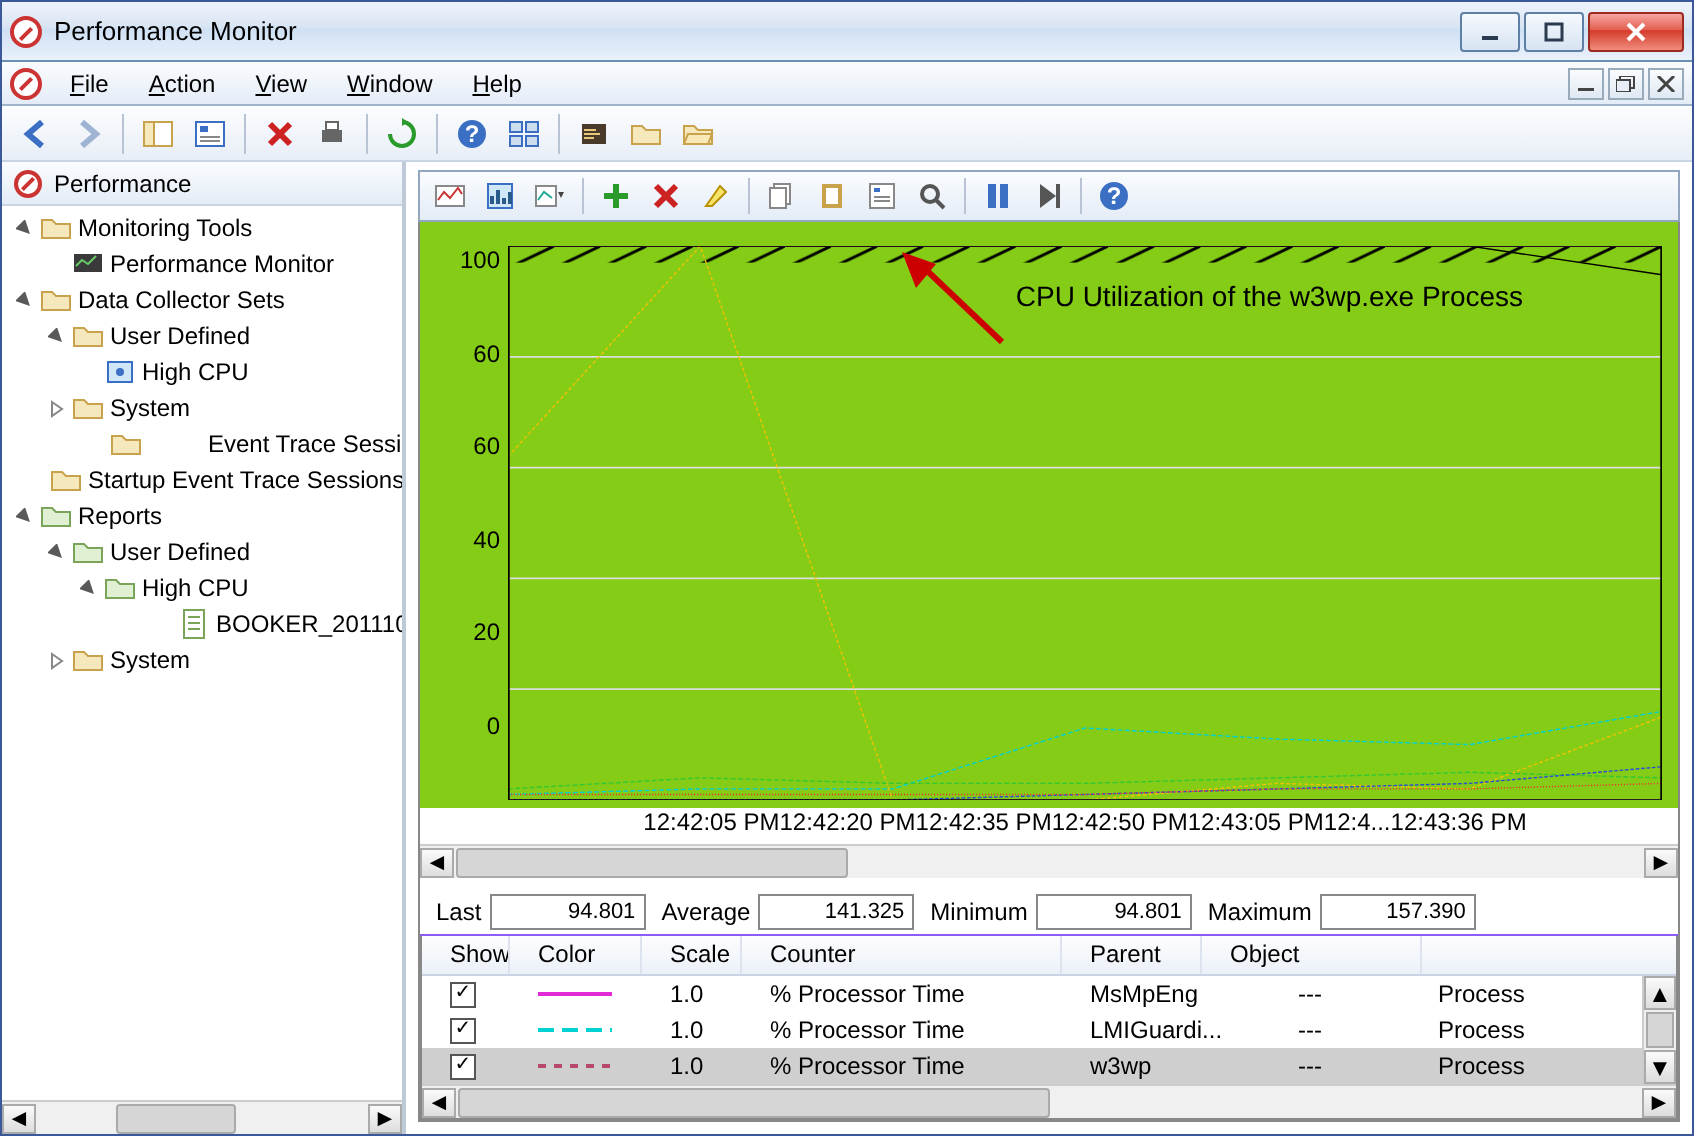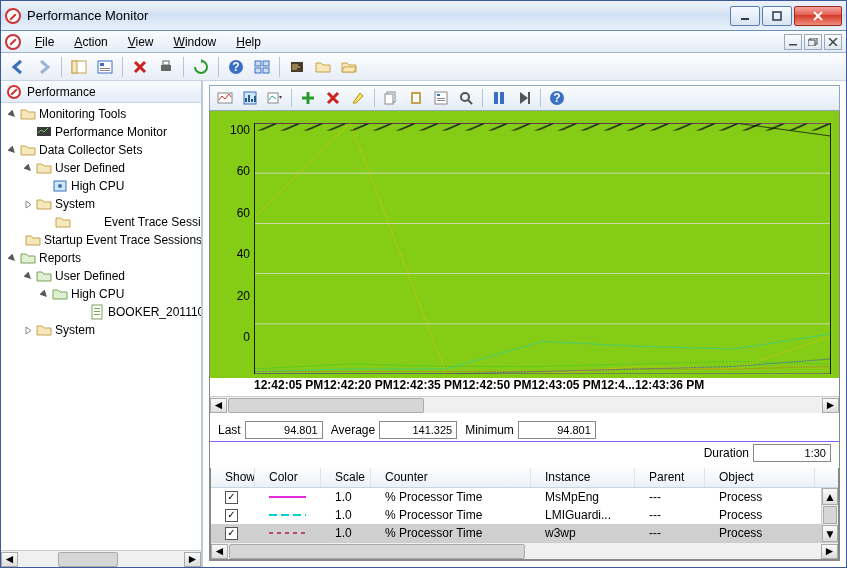--- a/index.html
+++ b/index.html
@@ -43,21 +43,21 @@
 .main-toolbar { height: 26px; border:1px solid #92a6c0; background:linear-gradient(#fafcfe,#e4ecf7); display:flex; align-items:center; padding:0 4px; gap:3px; }
 .mtbtn { width:22px; height:20px; border:1px solid transparent; display:flex; align-items:center; justify-content:center; }
 .mtbtn svg { width:16px; height:16px; }
 .mtsep { width:1px; height:18px; background:#b8c4d3; margin: 0 2px;}
 .chart-wrap { border:1px solid #888; border-top: none; flex:1; display:flex; flex-direction:column; min-height:0; }
 .chart { flex:1; position:relative; background:#84cc16; display:flex; min-height:0; }
 .ylabels { width: 44px; display:flex; flex-direction:column; justify-content:space-between; padding: 12px 4px 34px 0; text-align:right; font-size:11px;}
 .plot { flex:1; position:relative; margin: 12px 8px 4px 0;}
 .plot canvas, .plot svg.ps { position:absolute; inset:0; width:100%; height:100%; }
 .annotation { position:absolute; display:flex; align-items:flex-start;}
-.xlabels { display:flex; justify-content:flex-start; padding: 0 8px 4px 44px; font-size:11px;font-weight:bold;}
+.xlabels { display:flex; justify-content:center; padding: 0 8px 4px 44px; font-size:11px;}
 .hscroll { height:17px; background:#f0f0f0; border-top:1px solid #ccc; display:flex; align-items:center; margin: 0 0 2px 0;}
 .hscroll .arr, .hscroll .track, .hscroll .thumb { height:15px; }
 .hscroll .arr { width:17px; border:1px solid #aaa; background:linear-gradient(#fafafa,#ddd); display:flex;align-items:center;justify-content:center;}
 .hscroll .track { flex:1; position:relative; margin:0 1px;}
 .hscroll .thumb { position:absolute; left:0; width:33%; background:#d6d6d6; border:1px solid #aaa; border-radius:2px;}
 .stats { display:flex; gap: 8px; align-items:center; padding: 6px 8px 2px; border-bottom:1px solid #8b5cf6; }
 .stats .pair { display:flex; align-items:center; gap:4px; }
 .stats .pair input { width:78px; height:18px; border:1px solid #888; padding: 0 4px; text-align:right; font-size:11px; background:#fff; }
 .stats-row2 {display:flex; justify-content:flex-end; padding: 2px 8px 6px; align-items:center; gap:4px;}
 .stats-row2 input{width:78px; height:18px; border:1px solid #888; padding: 0 4px; text-align:right; font-size:11px;}
@@ -496,20 +496,27 @@
                 <path d="M0 0 L16.666666666666664 0 L33.33333333333333 0 L50 0 L66.66666666666666 0 L83.33333333333334 0 L100 0 " fill="none" stroke="#b64a6b" stroke-width="0.7" stroke-dasharray="1.2,1.2" vector-effect="non-scaling-stroke"></path>
                 <path d="M0 0 L16.666666666666664 0 L33.33333333333333 0 L50 0 L66.66666666666666 0 L83.33333333333334 0 L100 5.200000000000003 " fill="none" stroke="#000000" stroke-width="0.7" vector-effect="non-scaling-stroke"></path>
                 <path d="M0 0 L16.666666666666664 0 L33.33333333333333 0 L50 0 L66.66666666666666 0 L83.33333333333334 0 L100 0 " fill="none" stroke="#e22ad8" stroke-width="0.7" vector-effect="non-scaling-stroke"></path>
                 <path d="M0 38 L16.666666666666664 0 L33.33333333333333 100 L50 100 L66.66666666666666 97 L83.33333333333334 98 L100 85 " fill="none" stroke="#f2c200" stroke-width="0.7" stroke-dasharray="1.7999999999999998,1.2" vector-effect="non-scaling-stroke"></path>
                 <path d="M0 99 L16.666666666666664 98 L33.33333333333333 98 L50 87 L66.66666666666666 89 L83.33333333333334 90 L100 84 " fill="none" stroke="#00d2d2" stroke-width="0.7" stroke-dasharray="2.4,1.2" vector-effect="non-scaling-stroke"></path>
                 <path d="M0 98 L16.666666666666664 96 L33.33333333333333 97 L50 97 L66.66666666666666 96 L83.33333333333334 95 L100 96 " fill="none" stroke="#32c832" stroke-width="0.7" stroke-dasharray="2.4,1.2" vector-effect="non-scaling-stroke"></path>
                 <path d="M0 100 L16.666666666666664 100 L33.33333333333333 100 L50 99 L66.66666666666666 98 L83.33333333333334 97 L100 94 " fill="none" stroke="#2a4bd8" stroke-width="0.7" stroke-dasharray="1.7999999999999998,0.8999999999999999" vector-effect="non-scaling-stroke"></path>
                 <path d="M0 99 L16.666666666666664 99 L33.33333333333333 99 L50 99 L66.66666666666666 98 L83.33333333333334 98 L100 97 " fill="none" stroke="#e33" stroke-width="0.7" stroke-dasharray="0.6,0.8999999999999999" vector-effect="non-scaling-stroke"></path>
                 <rect x="0" y="0" width="100" height="100" fill="none" stroke="#000" stroke-width="0.3"></rect>
               </svg>
+            <div class="annotation" style="left:44%; top:6%;">
+              <svg width="60" height="50" style="position:absolute;left:-62px;top:-14px">
+                  <path d="M55 45 L14 6" stroke="#c00" stroke-width="3"></path>
+                  <path d="M5 0 L22 6 L12 18 Z" fill="#c00"></path>
+                </svg>
+              <span style="font-size:14px">CPU Utilization of the w3wp.exe Process</span>
+            </div>
           </div>
         </div>
         <div class="xlabels" id="xlabels">
             <div>12:42:05 PM</div>
             <div>12:42:20 PM</div>
             <div>12:42:35 PM</div>
             <div>12:42:50 PM</div>
             <div>12:43:05 PM</div>
             <div>12:4...</div>
             <div>12:43:36 PM</div>
@@ -528,33 +535,32 @@
               <input readonly="" value="94.801" style="">
             </div>
           <div class="pair">
               <span>Average</span>
               <input readonly="" value="141.325" style="">
             </div>
           <div class="pair">
               <span>Minimum</span>
               <input readonly="" value="94.801" style="">
             </div>
-        </div>
-        <div class="stats-row2">
-          <span>Duration</span>
-          <input readonly="" value="1:30" style="">
+          <div class="pair">
+              <span>Maximum</span>
+              <input readonly="" value="157.390" style="">
+            </div>
         </div>
 
         <div class="counter-table">
           <div class="ct-head">
             <div class="col colShow">Show</div>
             <div class="col colColor">Color</div>
             <div class="col colScale">Scale</div>
             <div class="col colCounter">Counter</div>
-            <div class="col colInstance">Instance</div>
             <div class="col colParent">Parent</div>
             <div class="col colObject">Object</div>
           </div>
           <div class="ct-body" id="ctbody">
             <div class="ct-row">
                 <div class="col colShow">
                   <span class="chk"></span>
                 </div>
                 <div class="col colColor">
                   <svg width="40" height="6">

